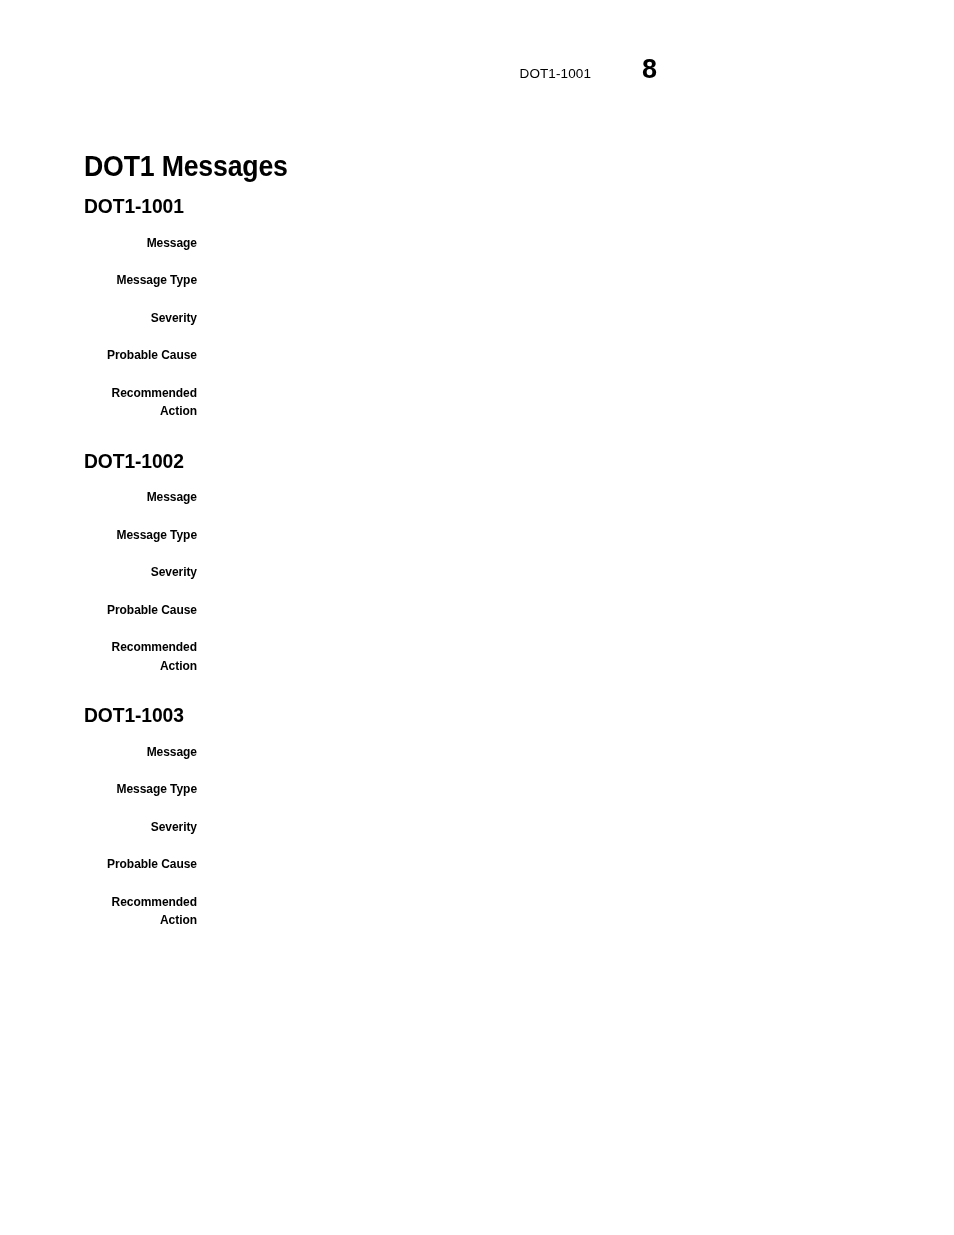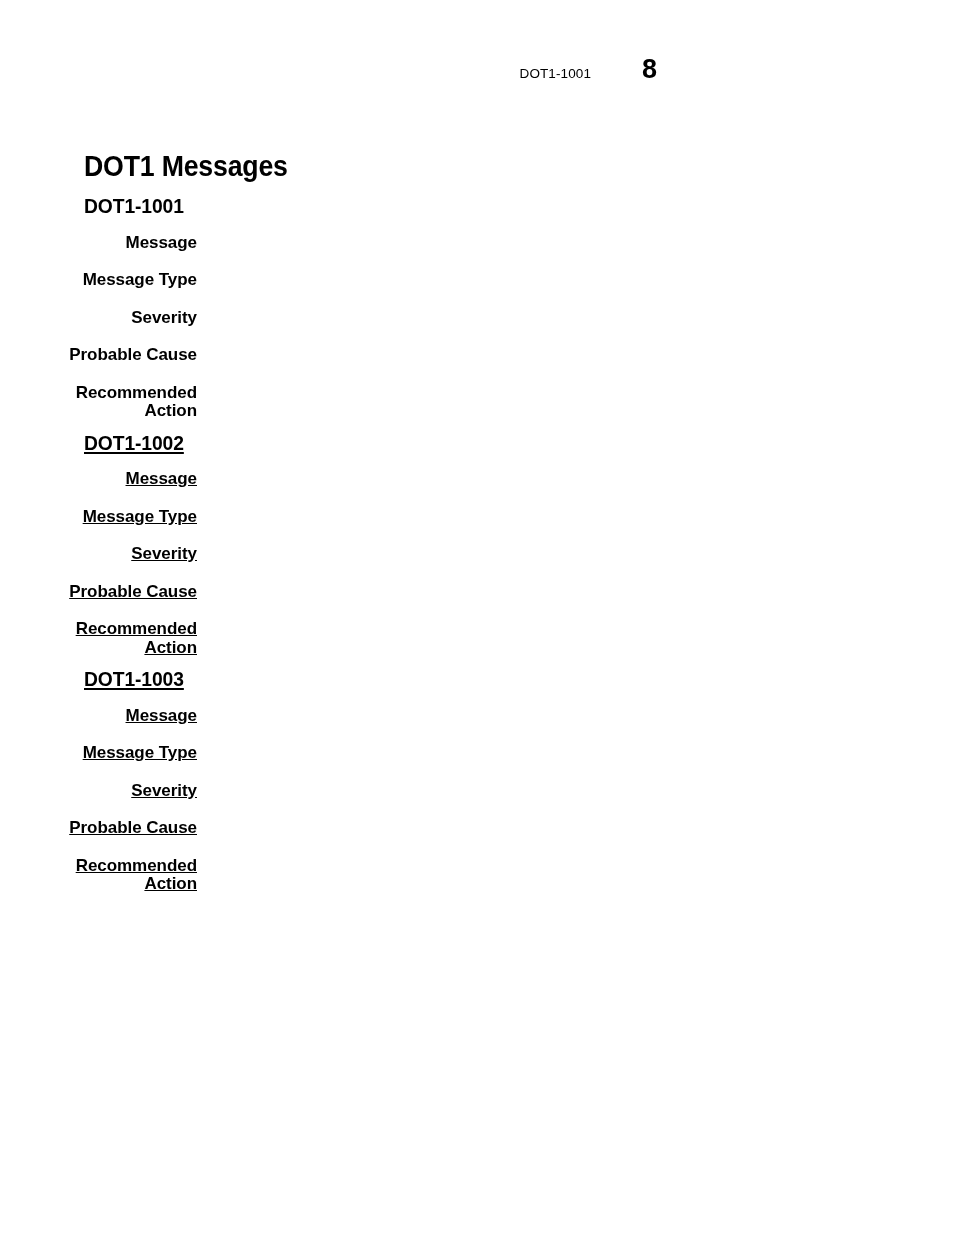--- a/index.html
+++ b/index.html
@@ -80,22 +80,21 @@
     top: 194px;
     left: 0;
     width: 954px;
   }
 
   .message-section {
     position: relative;
     padding: 0;
   }
   .message-section + .message-section {
-    margin-top: 10px;
-    text-decoration: underline;
+    margin-top: 28px;
   }
 
   .section-heading {
     margin: 0 0 16px 84px;
     font-size: 20.5px;
     font-weight: bold;
     line-height: 1.15;
     letter-spacing: -0.1px;
     transform: scaleX(0.94);
     transform-origin: left center;
@@ -117,21 +116,21 @@
     margin-bottom: 0;
     gap: 36px;
   }
 
   .field-label {
     width: 197px;
     flex: 0 0 197px;
     box-sizing: border-box;
     padding-right: 0;
     text-align: right;
-    font-size: 17px;
+    font-size: 12px;
     font-weight: bold;
     line-height: 18.5px;
     letter-spacing: -0.05px;
     color: #000000;
     white-space: pre-line;
   }
 
   .field-value {
     flex: 1 1 auto;
     box-sizing: border-box;

